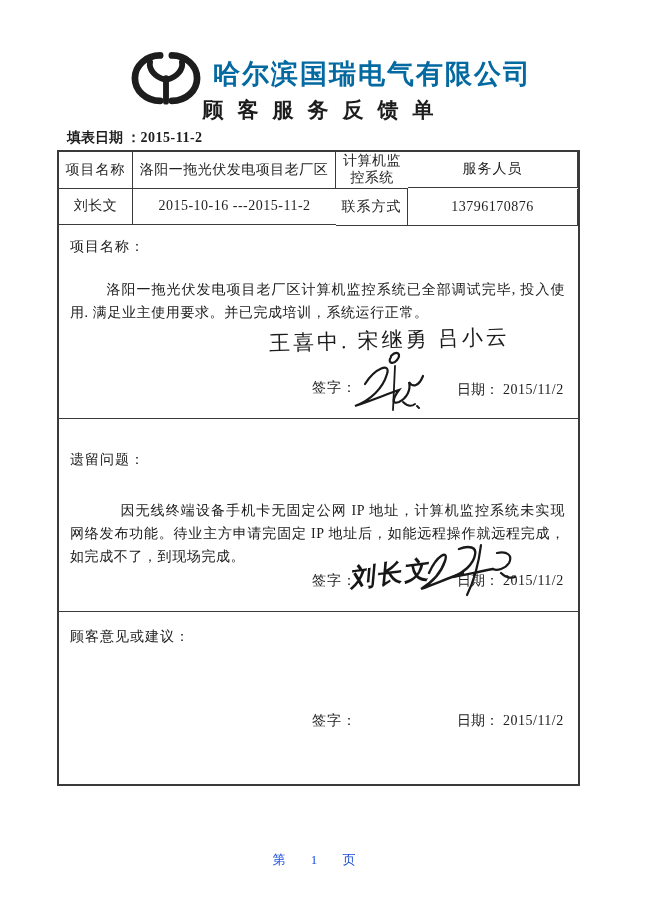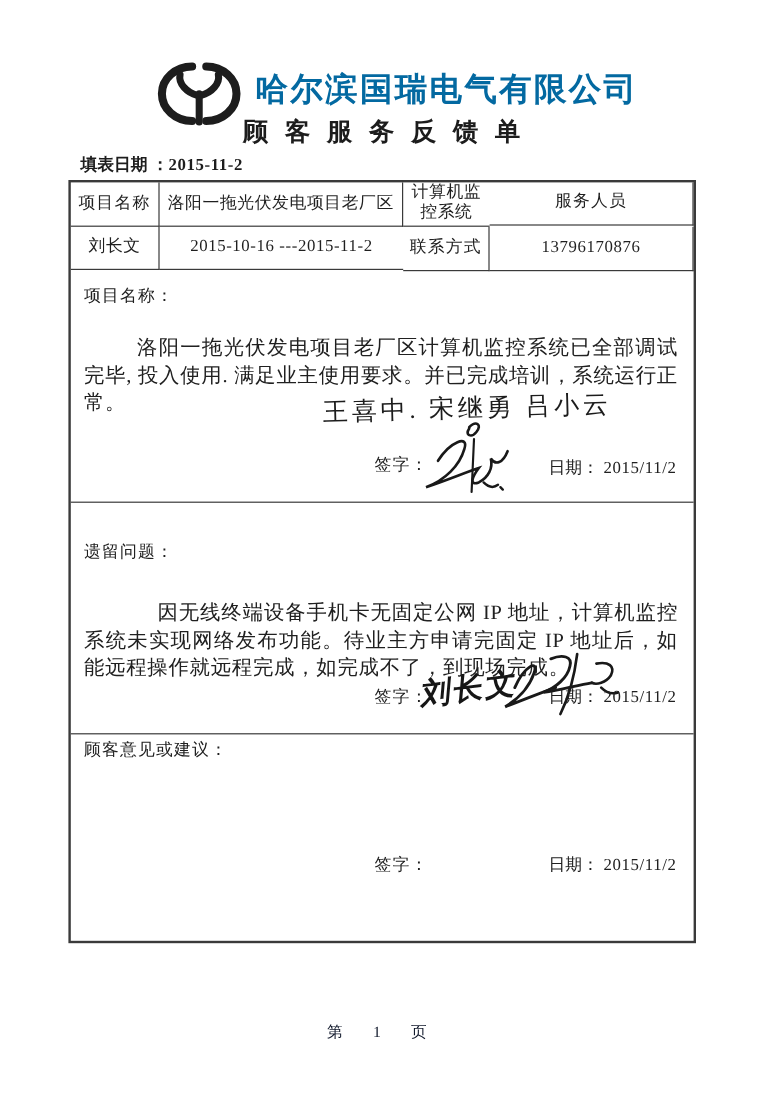--- a/index.html
+++ b/index.html
@@ -43,21 +43,21 @@
 
   .section { position:relative; border-bottom:1.5px solid #3a3a3a; }
   .section.last { border-bottom:none; }
   .sec-service { height:193px; }
   .sec-issues  { height:193px; }
   .sec-suggest { height:172px; }
 
   .sec-label { position:absolute; left:11px; font-size:14px; color:#202020; letter-spacing:1px; }
   .sec-body {
     position:absolute; left:11px; right:13px;
-    font-size:17px; line-height:23px; color:#202020; letter-spacing:.6px;
+    font-size:14px; line-height:23px; color:#202020; letter-spacing:.6px;
     text-align:justify;
   }
   .indent-sm { text-indent:2.6em; }
   .indent-lg { text-indent:3.6em; }
 
   .hand-names {
     position:absolute; left:210px; top:100px;
     font-size:21px; letter-spacing:3px; color:#1c1c1c;
     transform:rotate(-1.6deg); white-space:nowrap;
   }
@@ -67,21 +67,21 @@
 
   .sig-svg { position:absolute; pointer-events:none; }
   .sig-name-text {
     position:absolute; font-size:25px; font-weight:bold; color:#161616;
     transform:rotate(-7deg) skewX(-12deg); letter-spacing:2px; white-space:nowrap;
   }
 
   
   .page-footer {
     position:absolute; left:0; right:0; top:851px; text-align:center;
-    font-size:13px; color:#0f172a; letter-spacing:11px; padding-right:11px;
+    font-size:13px; color:#1d4ed8; letter-spacing:11px; padding-right:11px;
   }
 </style>
 </head>
 <body>
 
 <div class="page">
 
   <svg class="logo" viewBox="0 0 100 78" aria-hidden="true">
     <path d="M43,11 A30,27 0 1 0 43,65" fill="none" stroke="#1d1d1d" stroke-width="8" stroke-linecap="round"></path>
     <path d="M57,11 A30,27 0 1 1 57,65" fill="none" stroke="#1d1d1d" stroke-width="8" stroke-linecap="round"></path>
@@ -137,21 +137,21 @@
         <path d="M44,10 C54,6 62,8 60,16 C58,26 48,34 38,38 C52,36 66,32 78,30" fill="none" stroke="#191919" stroke-width="2.4" stroke-linecap="round"></path>
         <path d="M66,6 C64,22 60,40 52,56" fill="none" stroke="#191919" stroke-width="2.2" stroke-linecap="round"></path>
         <path d="M82,14 C92,12 98,16 94,24 C90,30 82,32 78,30 M86,34 C90,38 94,40 100,38" fill="none" stroke="#191919" stroke-width="2.2" stroke-linecap="round"></path>
       </svg>
       <div class="date-line" style="top:153px">
         <span>日期：</span><span class="dv">2015/11/2</span>
       </div>
     </div>
 
     <div class="section sec-suggest last">
-      <div class="sec-label" style="top:4px">顾客意见或建议：</div>
+      <div class="sec-label" style="top:16px">顾客意见或建议：</div>
       <div class="sign-label" style="top:100px">签字：</div>
       <div class="date-line" style="top:100px">
         <span>日期：</span><span class="dv">2015/11/2</span>
       </div>
     </div>
 
   </div>
 
   <div class="page-footer">第 1 页</div>
 

